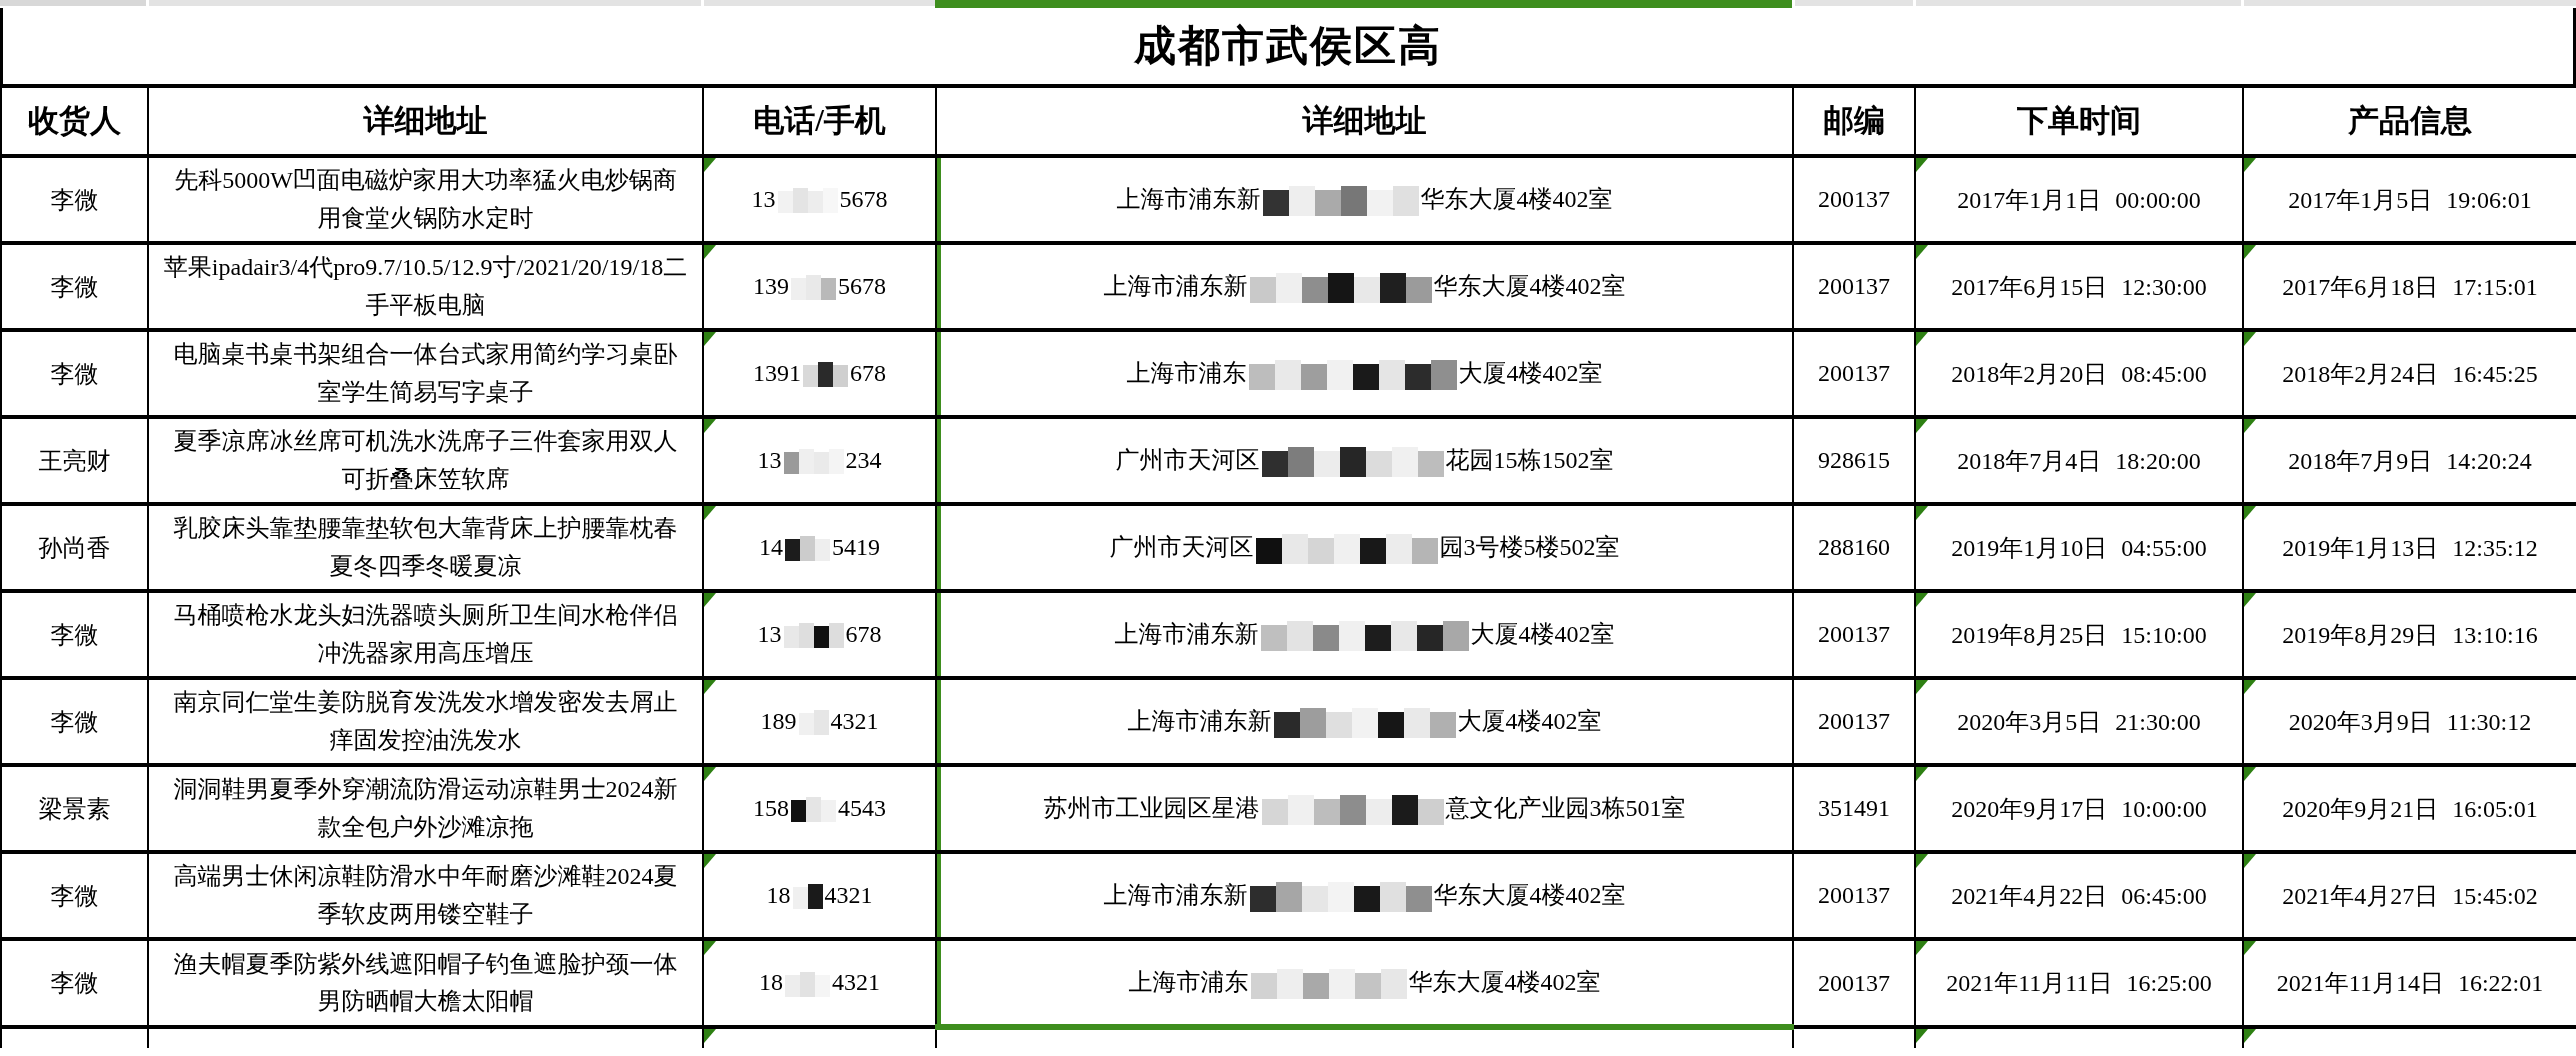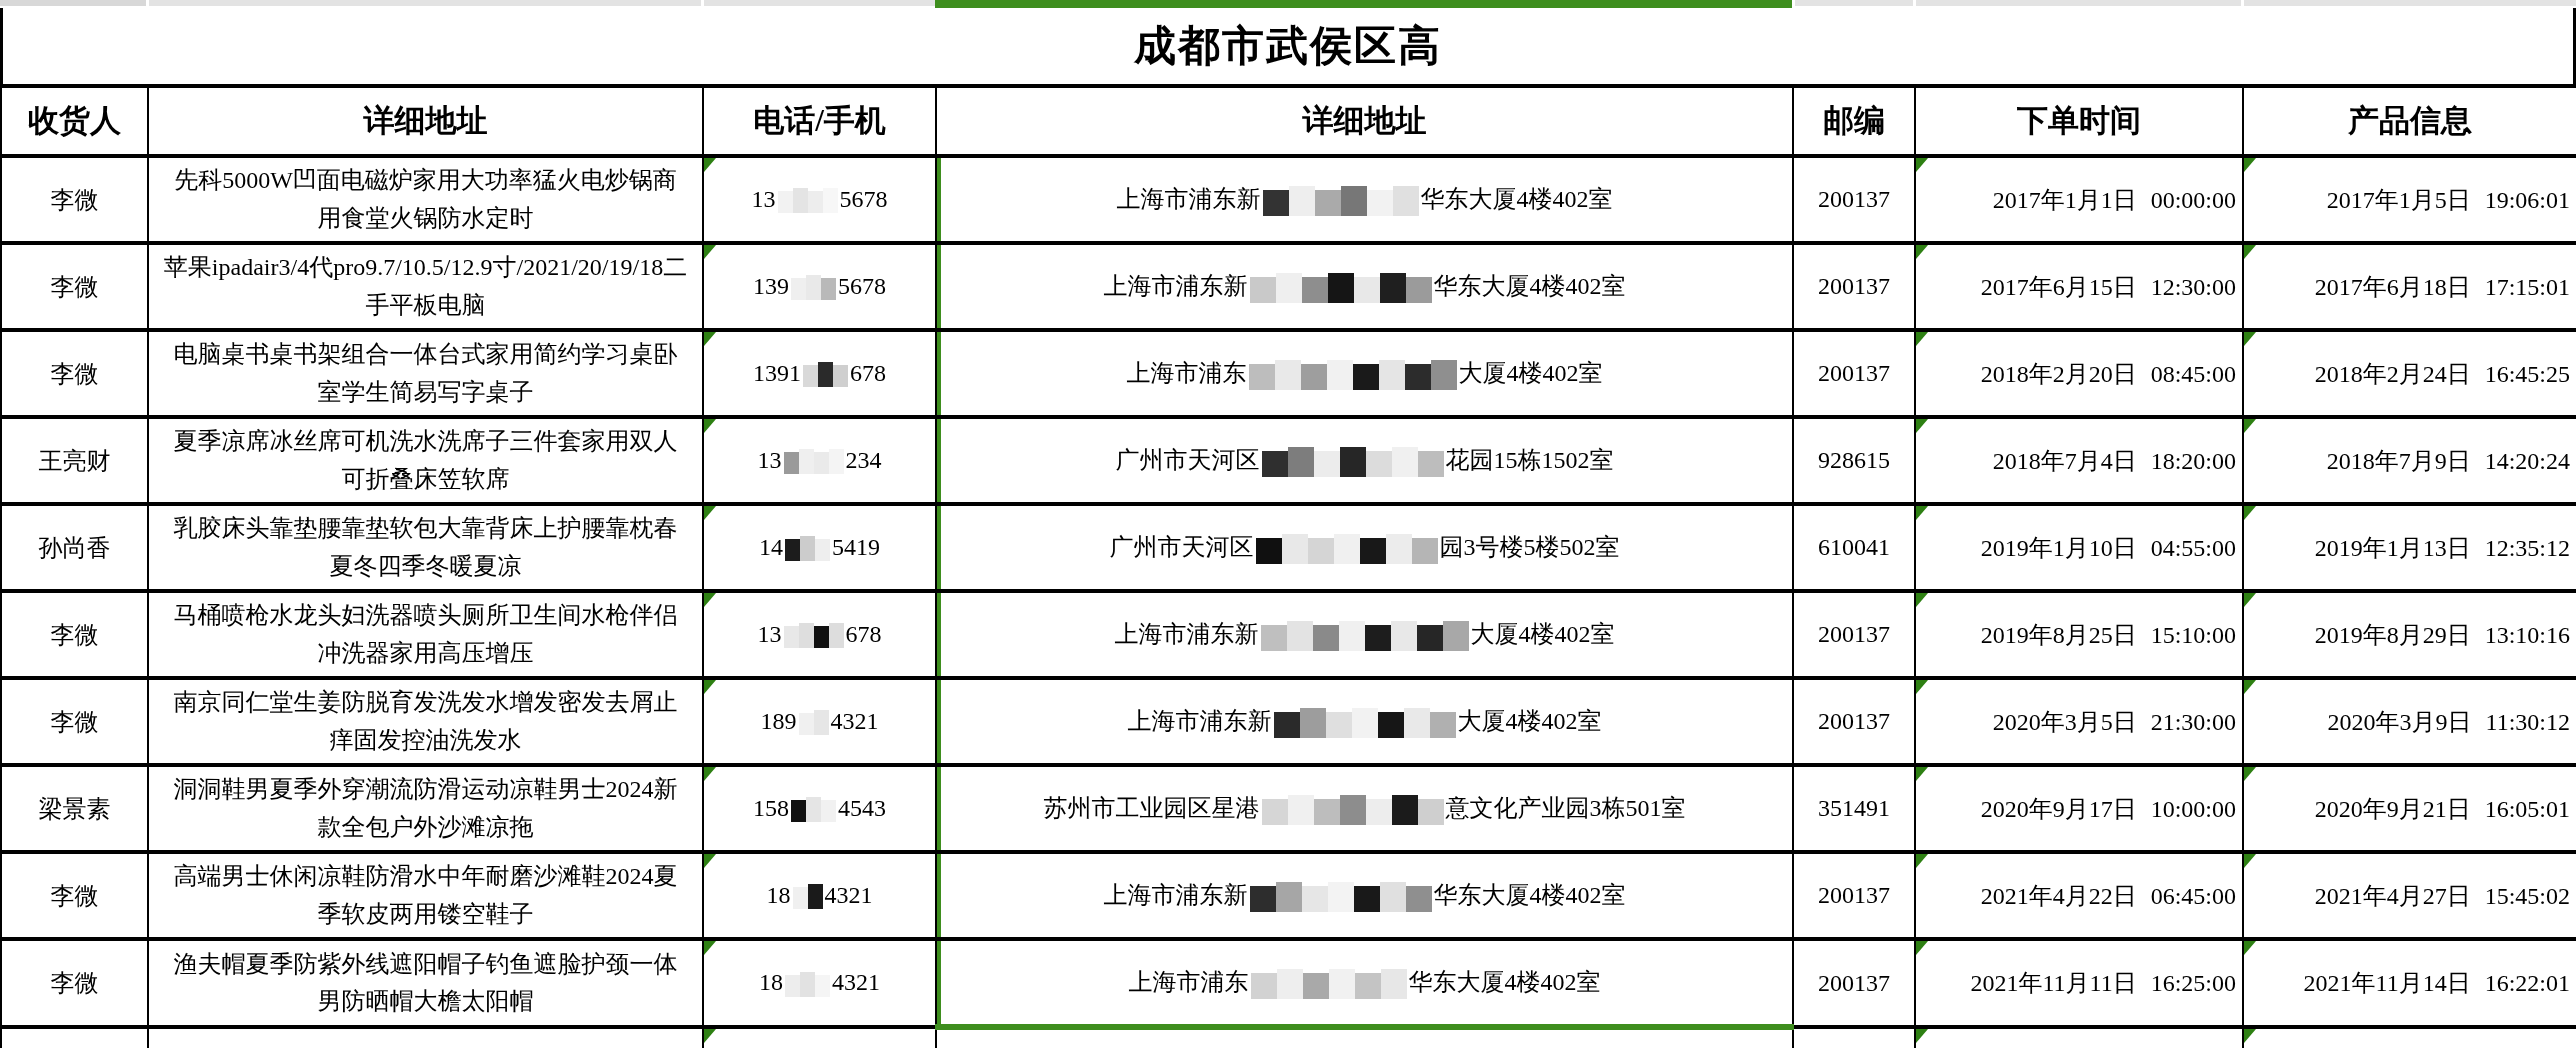--- a/index.html
+++ b/index.html
@@ -27,21 +27,21 @@
   }
   th,td{
     border:2px solid #000;border-top-width:4px;border-bottom-width:4px;
     text-align:center;vertical-align:middle;padding:0 6px;overflow:hidden;
     background:#fff;
   }
   thead th{height:66px;font-size:31px;font-weight:bold;margin-left:36px;}
   tbody td{height:83px;font-size:24px;}
   td.product{line-height:1.55;padding:0 14px;}
   td.num,td.time{font-size:24px;}
-  td.time{word-spacing:8px;white-space:nowrap;text-align:right;}
+  td.time{word-spacing:8px;white-space:nowrap;}
   
   td.addr{position:relative;}
   td.addr .gedge{position:absolute;left:0;top:0;bottom:0;width:4px;background:#3e8e1e;}
   
   .cell-rel{position:relative;}
   .tri{
     position:absolute;left:0;top:0;width:12px;height:14px;background:#2e8013;
     clip-path:polygon(0 0,100% 0,0 100%);
   }
   
@@ -247,21 +247,21 @@
       <span>广州市天河区</span><span class="mosaic">
             <i style="background: rgb(16, 16, 16);"></i>
             <i style="background: rgb(232, 232, 232);"></i>
             <i style="background: rgb(213, 213, 213);"></i>
             <i style="background: rgb(240, 240, 240);"></i>
             <i style="background: rgb(24, 24, 24);"></i>
             <i style="background: rgb(236, 236, 236);"></i>
             <i style="background: rgb(181, 181, 181);"></i>
           </span><span>园3号楼5楼502室</span>
     </td>
-    <td class="num"><span>610041</span></td>
+    <td class="num"><span>288160</span></td>
     <td class="time cell-rel">
       <span class="tri"></span>
       <span>2019年1月10日 04:55:00</span>
     </td>
     <td class="time cell-rel">
       <span class="tri"></span>
       <span>2019年1月13日 12:35:12</span>
     </td>
   </tr>
 

